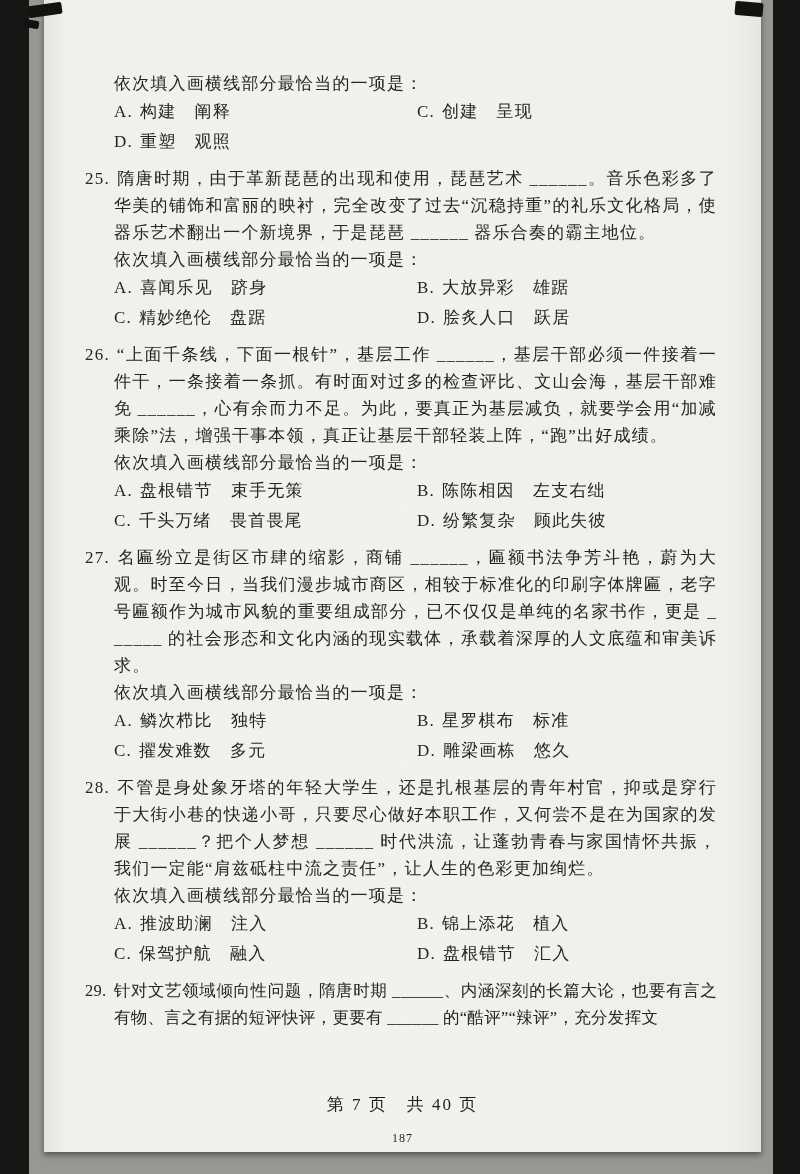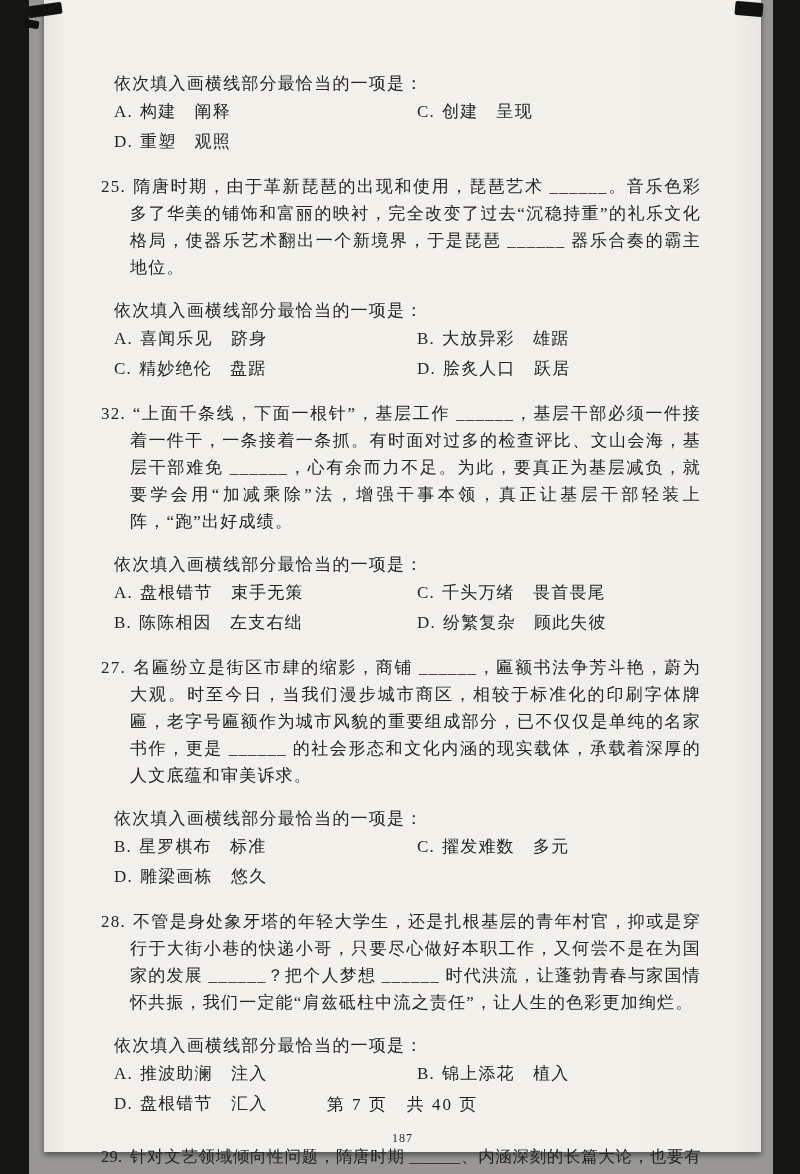--- a/index.html
+++ b/index.html
@@ -21,21 +21,21 @@
     box-shadow: 0 3px 6px rgba(0,0,0,0.45);
   }
 
   .content {
     position: absolute; left: 41px; top: 70px; width: 632px;
     color: #262522;
     font-size: 17px; line-height: 27px; letter-spacing: 1.2px;
     text-align: justify;
   }
 
-  .qbody { margin: 16px; padding-left: 29px; text-indent: -29px; word-break: break-all; }
+  .qbody { margin: 0; padding-left: 29px; text-indent: -29px; word-break: break-all; }
   .qnum  { padding-right: 7px; }
   .prompt { margin: 0; padding-left: 29px; }
 
   .opts { padding-left: 29px; display: grid; grid-template-columns: 303px 1fr; line-height: 30px; }
   .opt { white-space: nowrap; overflow: hidden; }
   .optlabel { padding-right: 7px; }
 
   .question { margin-top: 8px; }
   .q29 { max-height: 58px; overflow: hidden; font-size: 16.5px; letter-spacing: 0.3px; }
 
@@ -77,46 +77,48 @@
         <p class="prompt">依次填入画横线部分最恰当的一项是：</p>
         <div class="opts">
           <div class="opt"><span class="optlabel">A.</span><span>喜闻乐见　跻身</span></div>
           <div class="opt"><span class="optlabel">B.</span><span>大放异彩　雄踞</span></div>
           <div class="opt"><span class="optlabel">C.</span><span>精妙绝伦　盘踞</span></div>
           <div class="opt"><span class="optlabel">D.</span><span>脍炙人口　跃居</span></div>
         </div>
       </section>
 
       <section class="question">
-        <p class="qbody"><span class="qnum">32.</span><span>“上面千条线，下面一根针”，基层工作 ______，基层干部必须一件接着一件干，一条接着一条抓。有时面对过多的检查评比、文山会海，基层干部难免 ______，心有余而力不足。为此，要真正为基层减负，就要学会用“加减乘除”法，增强干事本领，真正让基层干部轻装上阵，“跑”出好成绩。</span></p>
+        <p class="qbody"><span class="qnum">26.</span><span>“上面千条线，下面一根针”，基层工作 ______，基层干部必须一件接着一件干，一条接着一条抓。有时面对过多的检查评比、文山会海，基层干部难免 ______，心有余而力不足。为此，要真正为基层减负，就要学会用“加减乘除”法，增强干事本领，真正让基层干部轻装上阵，“跑”出好成绩。</span></p>
         <p class="prompt">依次填入画横线部分最恰当的一项是：</p>
         <div class="opts">
           <div class="opt"><span class="optlabel">A.</span><span>盘根错节　束手无策</span></div>
+          <div class="opt"><span class="optlabel">B.</span><span>陈陈相因　左支右绌</span></div>
           <div class="opt"><span class="optlabel">C.</span><span>千头万绪　畏首畏尾</span></div>
-          <div class="opt"><span class="optlabel">B.</span><span>陈陈相因　左支右绌</span></div>
           <div class="opt"><span class="optlabel">D.</span><span>纷繁复杂　顾此失彼</span></div>
         </div>
       </section>
 
       <section class="question">
         <p class="qbody"><span class="qnum">27.</span><span>名匾纷立是街区市肆的缩影，商铺 ______，匾额书法争芳斗艳，蔚为大观。时至今日，当我们漫步城市商区，相较于标准化的印刷字体牌匾，老字号匾额作为城市风貌的重要组成部分，已不仅仅是单纯的名家书作，更是 ______ 的社会形态和文化内涵的现实载体，承载着深厚的人文底蕴和审美诉求。</span></p>
         <p class="prompt">依次填入画横线部分最恰当的一项是：</p>
         <div class="opts">
+          <div class="opt"><span class="optlabel">A.</span><span>鳞次栉比　独特</span></div>
           <div class="opt"><span class="optlabel">B.</span><span>星罗棋布　标准</span></div>
           <div class="opt"><span class="optlabel">C.</span><span>擢发难数　多元</span></div>
           <div class="opt"><span class="optlabel">D.</span><span>雕梁画栋　悠久</span></div>
         </div>
       </section>
 
       <section class="question">
         <p class="qbody"><span class="qnum">28.</span><span>不管是身处象牙塔的年轻大学生，还是扎根基层的青年村官，抑或是穿行于大街小巷的快递小哥，只要尽心做好本职工作，又何尝不是在为国家的发展 ______？把个人梦想 ______ 时代洪流，让蓬勃青春与家国情怀共振，我们一定能“肩兹砥柱中流之责任”，让人生的色彩更加绚烂。</span></p>
         <p class="prompt">依次填入画横线部分最恰当的一项是：</p>
         <div class="opts">
           <div class="opt"><span class="optlabel">A.</span><span>推波助澜　注入</span></div>
           <div class="opt"><span class="optlabel">B.</span><span>锦上添花　植入</span></div>
+          <div class="opt"><span class="optlabel">C.</span><span>保驾护航　融入</span></div>
           <div class="opt"><span class="optlabel">D.</span><span>盘根错节　汇入</span></div>
         </div>
       </section>
 
       <section class="question q29">
         <p class="qbody"><span class="qnum">29.</span><span>针对文艺领域倾向性问题，隋唐时期 ______、内涵深刻的长篇大论，也要有言之有物、言之有据的短评快评，更要有 ______ 的“酷评”“辣评”，充分发挥文</span></p>
       </section>
 
     </main>
 

